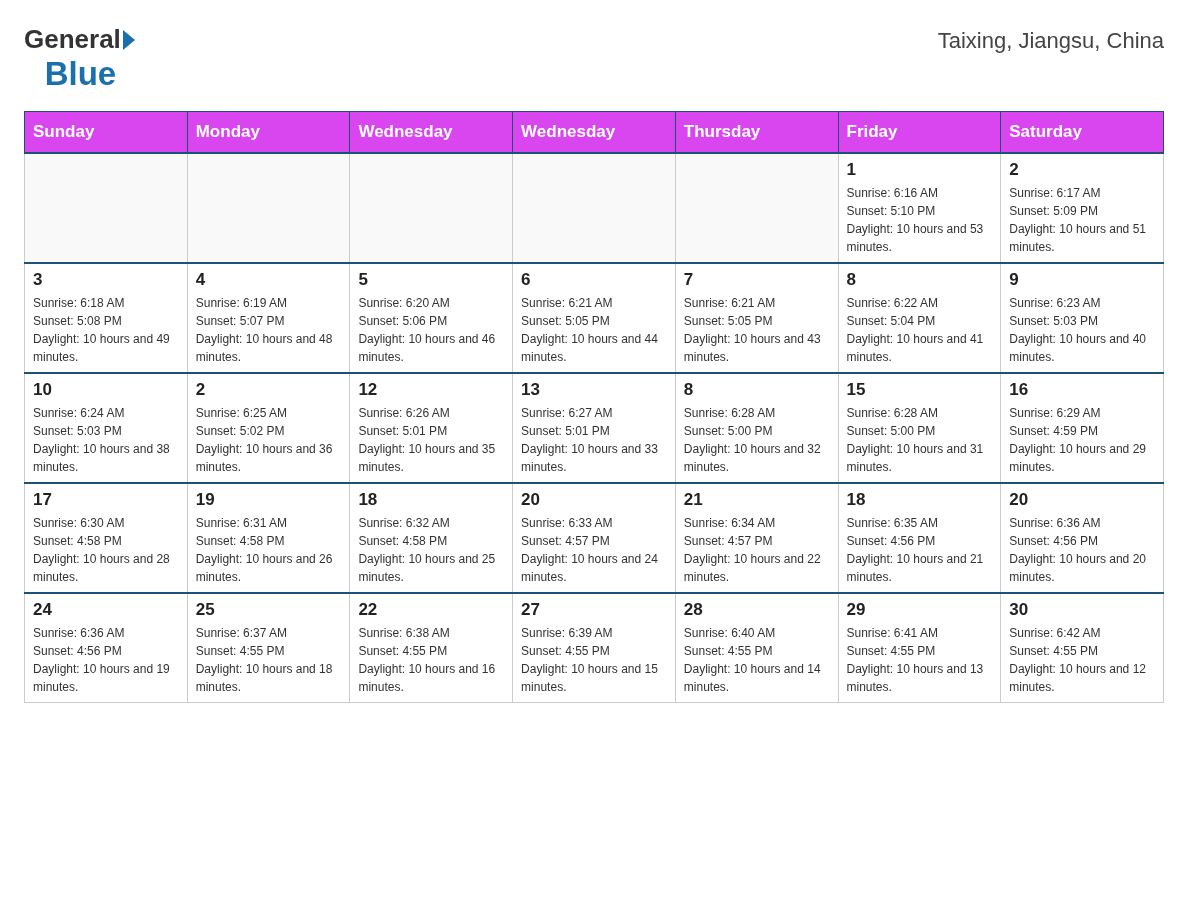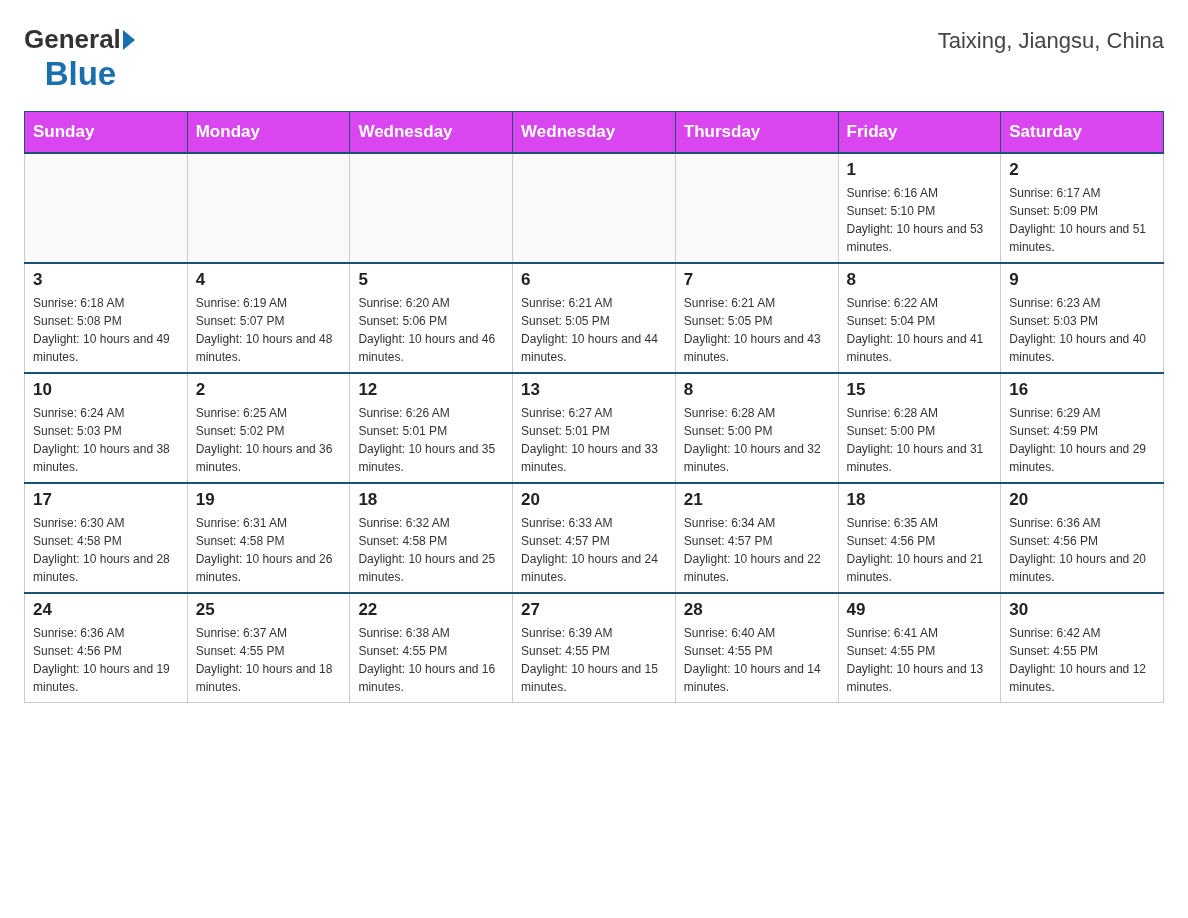--- a/index.html
+++ b/index.html
@@ -249,21 +249,21 @@
         </td>
         <td>
           <span class="day-num">27</span>
           <div class="day-info">Sunrise: 6:39 AM<br>Sunset: 4:55 PM<br>Daylight: 10 hours and 15 minutes.</div>
         </td>
         <td>
           <span class="day-num">28</span>
           <div class="day-info">Sunrise: 6:40 AM<br>Sunset: 4:55 PM<br>Daylight: 10 hours and 14 minutes.</div>
         </td>
         <td>
-          <span class="day-num">49</span>
+          <span class="day-num">29</span>
           <div class="day-info">Sunrise: 6:41 AM<br>Sunset: 4:55 PM<br>Daylight: 10 hours and 13 minutes.</div>
         </td>
         <td>
           <span class="day-num">30</span>
           <div class="day-info">Sunrise: 6:42 AM<br>Sunset: 4:55 PM<br>Daylight: 10 hours and 12 minutes.</div>
         </td>
       </tr>
     </tbody>
 </table>
 

